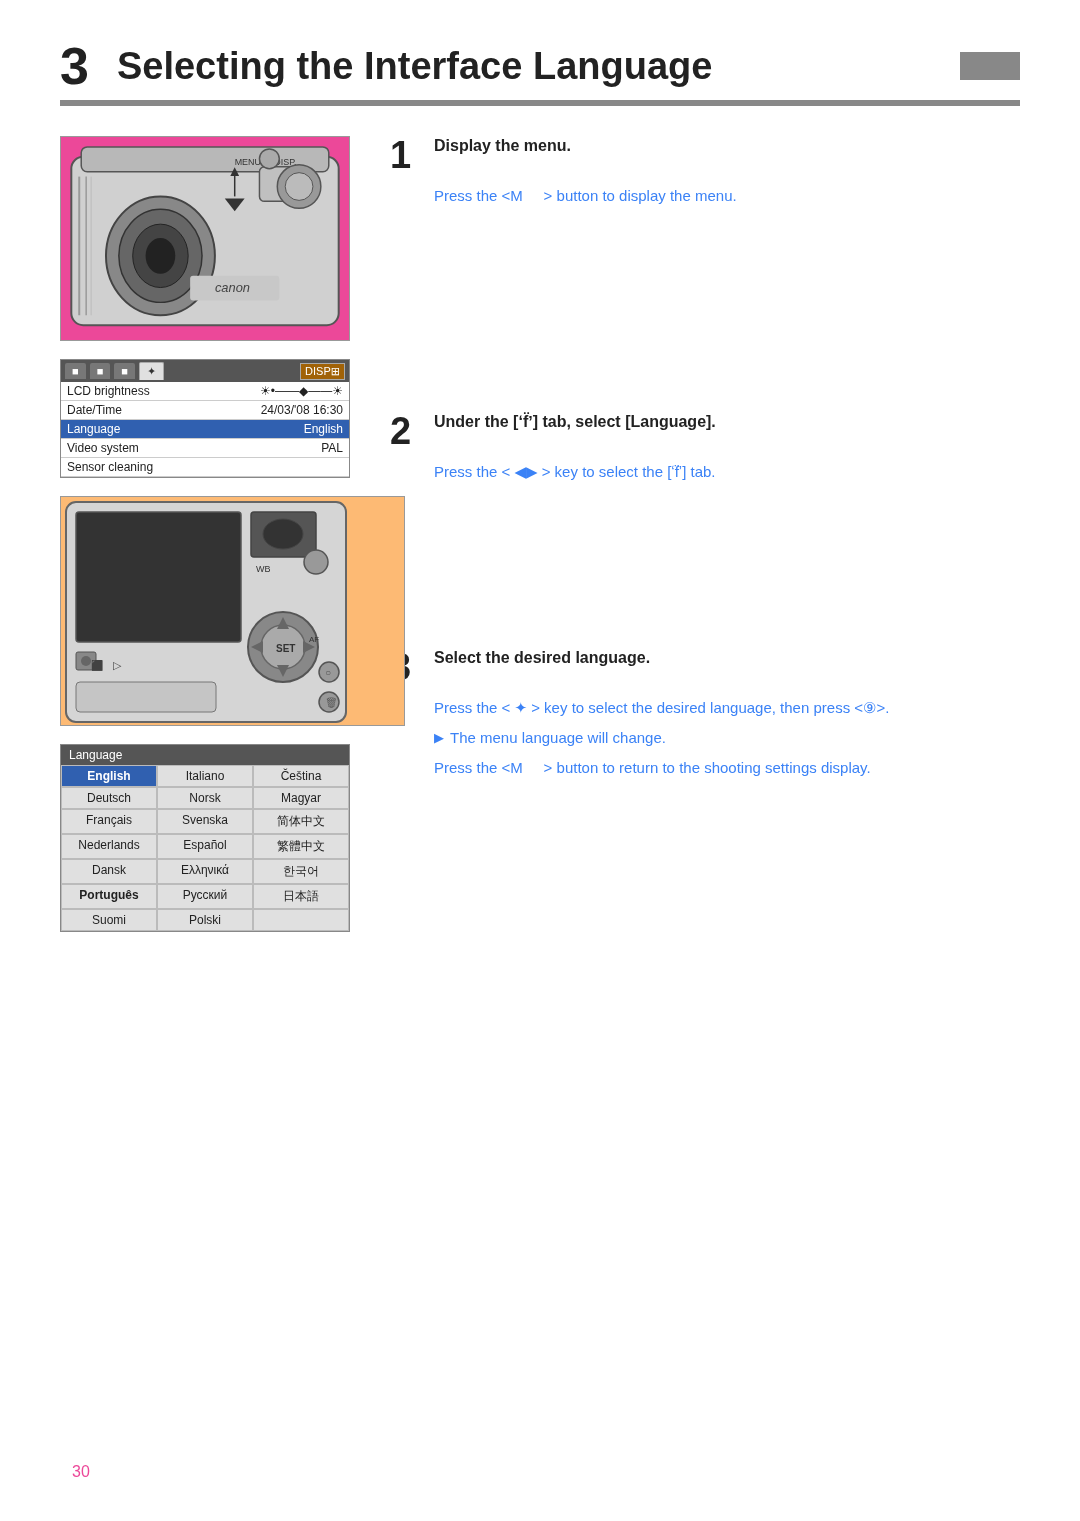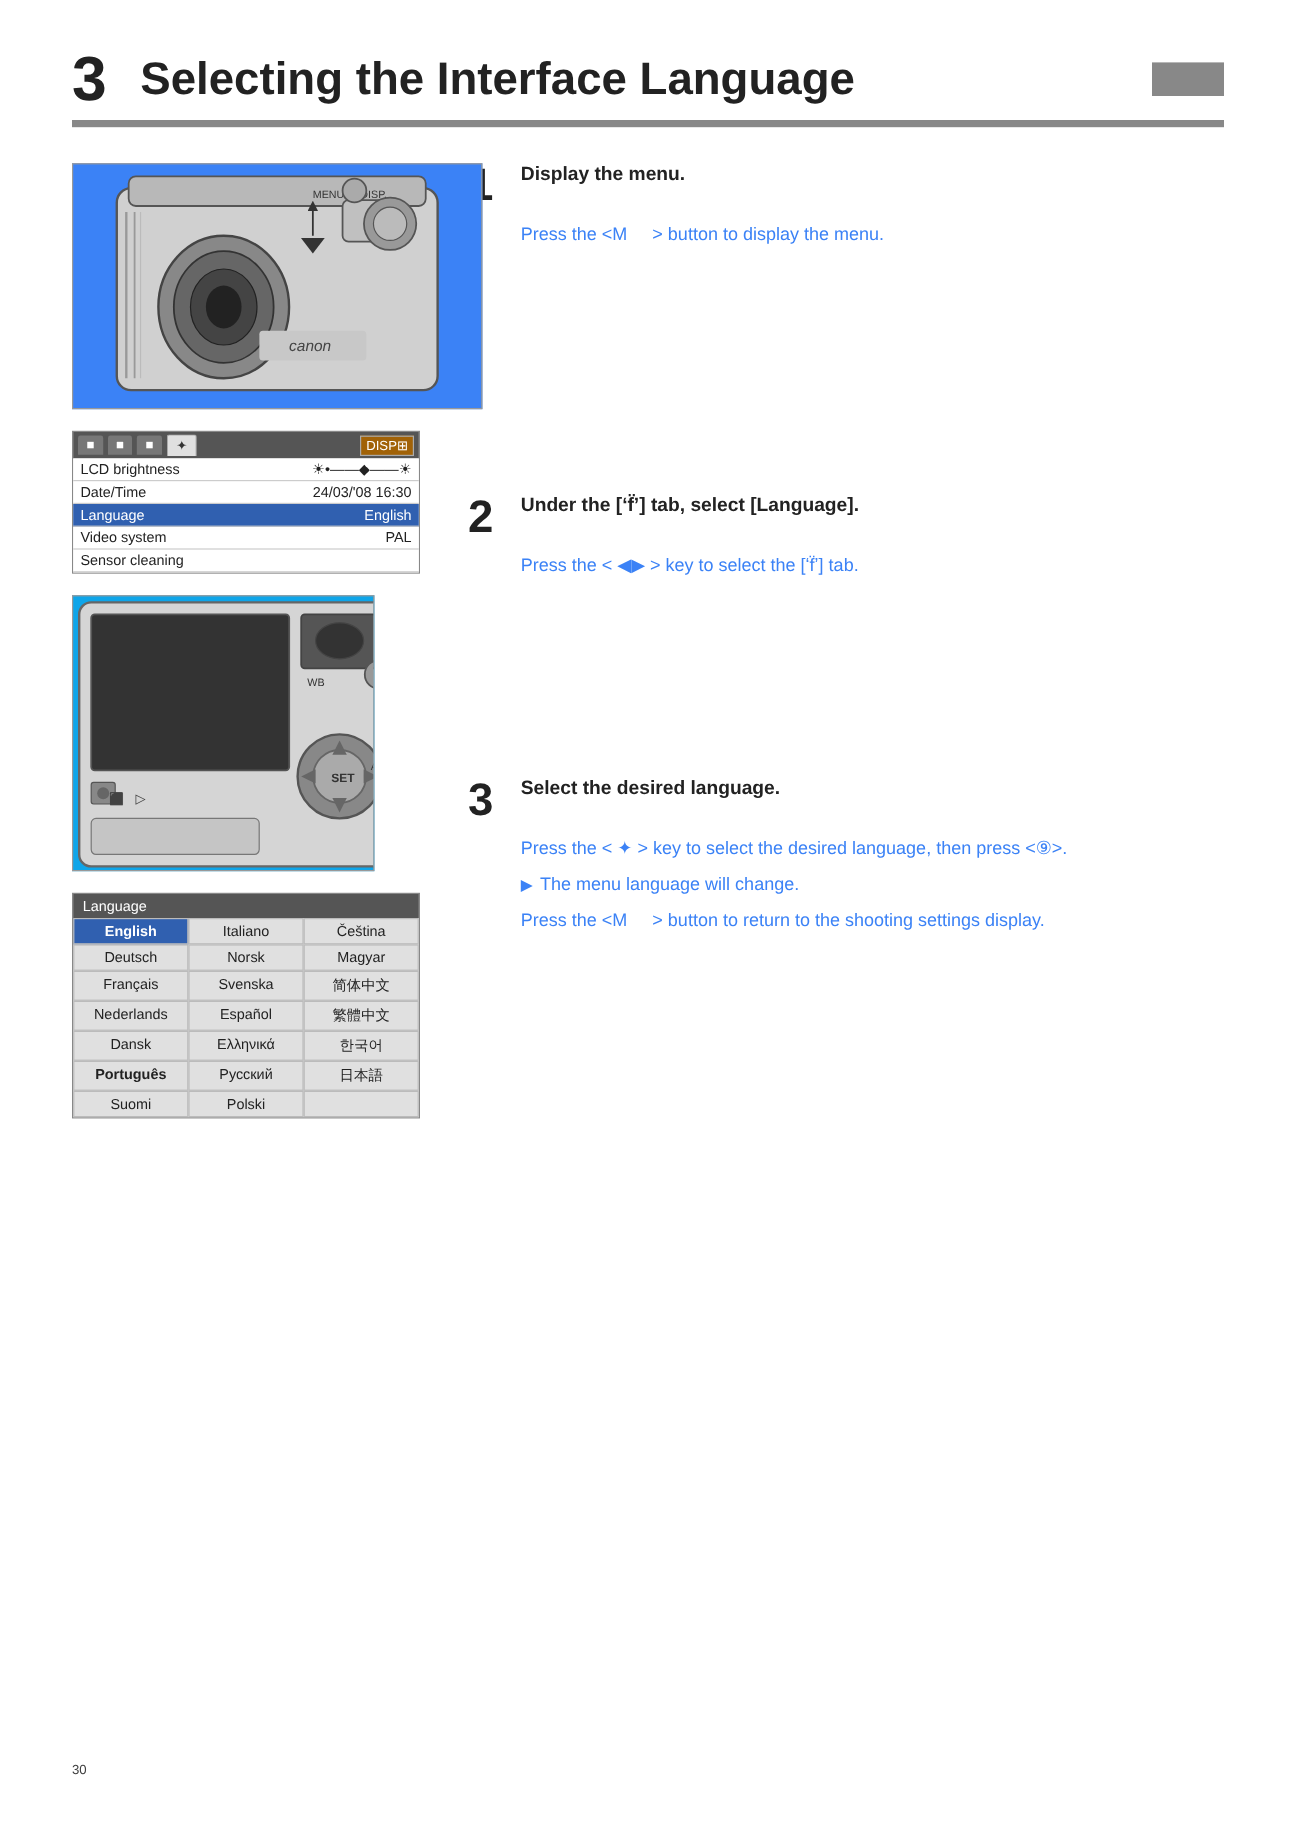--- a/index.html
+++ b/index.html
@@ -100,24 +100,24 @@
       align-items: flex-start;
     }
     .step-body .arrow-bullet::before {
       content: "▶";
       font-size: 13px;
       margin-top: 2px;
     }
 
     
     .cam-image-1 {
-      width: 342px;
+      width: 290px;
       height: 205px;
       border: 1.5px solid #999;
-      background: #3b82f6;
+      background: #ec4899;
       position: relative;
       overflow: hidden;
     }
 
     
     .cam-svg {
       width: 100%;
       height: 100%;
     }
 
@@ -154,24 +154,24 @@
     }
     .menu-item.selected {
       background: #3060b0;
       color: #fff;
     }
     .menu-item-label {}
     .menu-item-value {}
 
     
     .cam-back {
-      width: 252px;
+      width: 345px;
       height: 230px;
       border: 1.5px solid #999;
-      background: #0ea5e9;
+      background: #fdba74;
       position: relative;
       overflow: hidden;
     }
 
     
     .lang-screen {
       width: 290px;
       border: 1.5px solid #888;
       background: #e8e8e8;
       font-size: 12px;
@@ -198,23 +198,23 @@
       color: #fff;
     }
     .lang-cell.bold-text {
       font-weight: bold;
     }
 
     
     .page-number {
       position: fixed;
       bottom: 40px;
-      left: 60px;
-      font-size: 11px;
-      color: #404040;
+      left: 72px;
+      font-size: 16px;
+      color: #ec4899;
     }
   </style>
 </head>
 <body>
 
 <div class="page-header">
   <div class="chapter-number">3</div>
   <div class="chapter-title">Selecting the Interface Language</div>
   <div class="header-accent"></div>
 </div>

